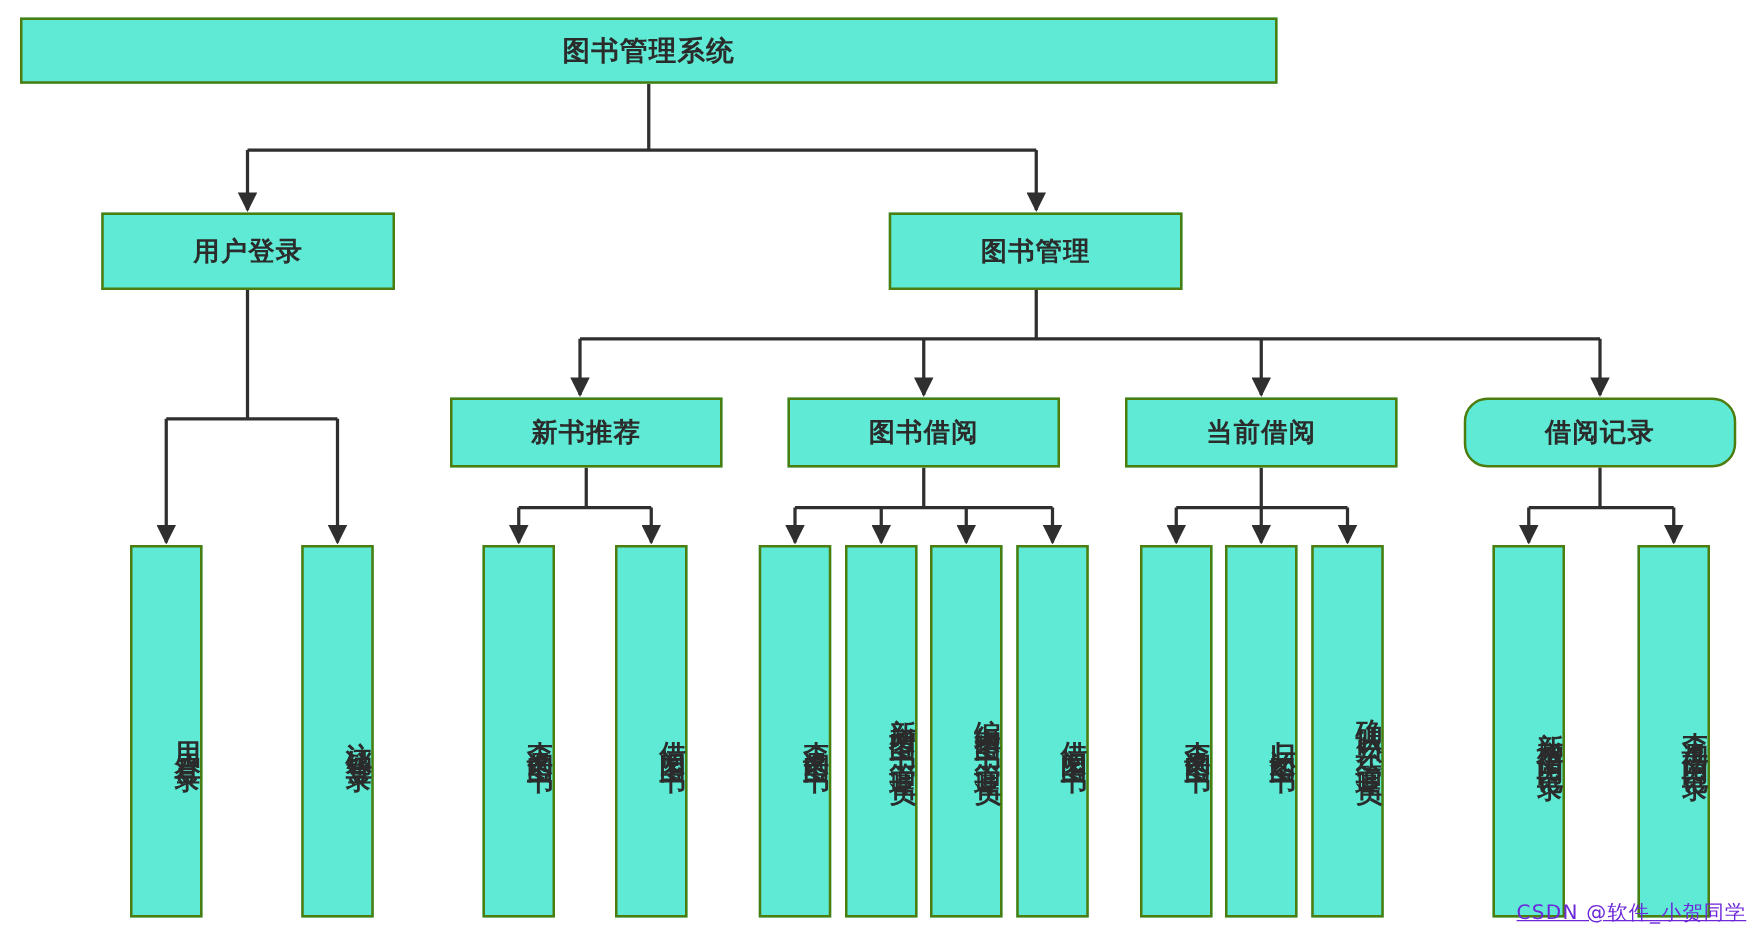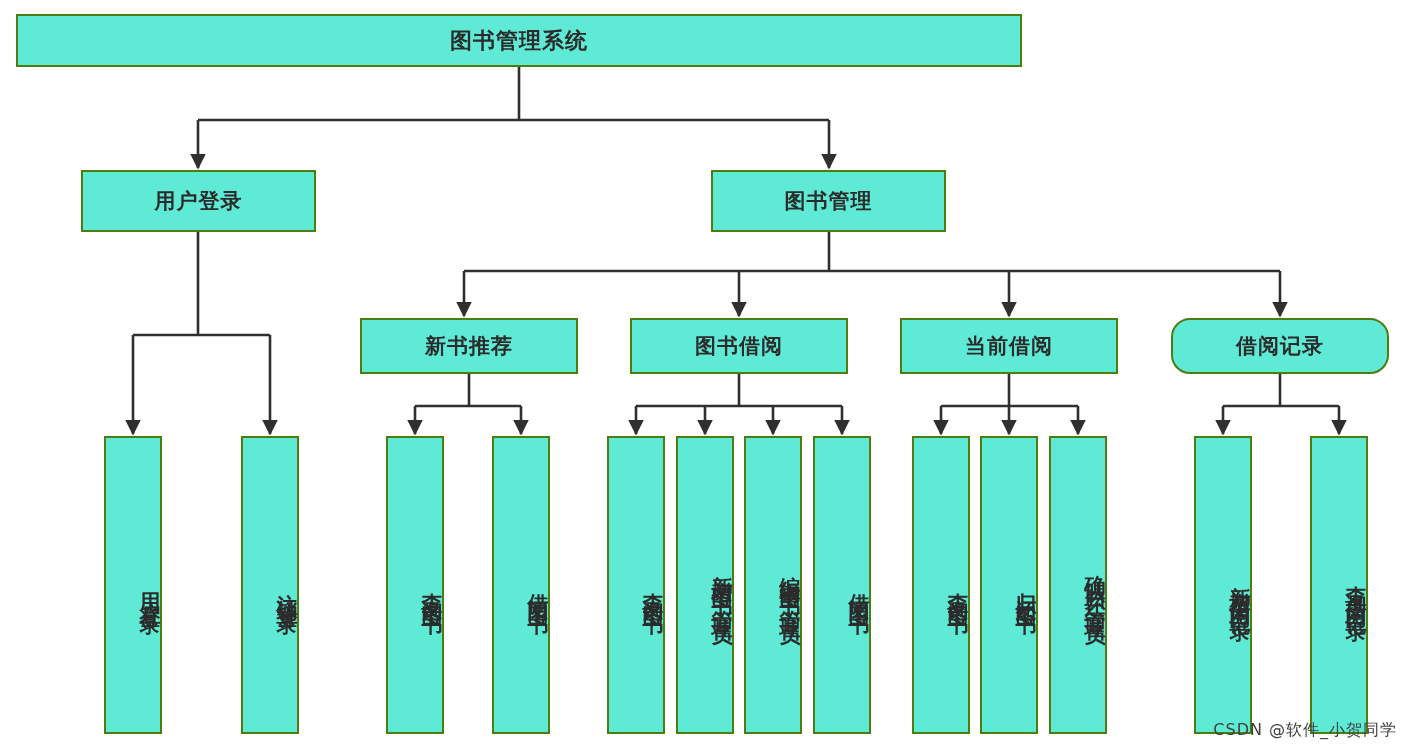--- a/index.html
+++ b/index.html
@@ -58,23 +58,24 @@
   .vlabel {
     writing-mode: vertical-rl;
     text-orientation: upright;
     line-height: 1;
   }
   .watermark {
     position: absolute;
     right: 8px;
     bottom: 6px;
     font-size: 16px;
-    color: #404040;
+    color: #6d28d9;
     letter-spacing: 1px;
     white-space: nowrap;
+    text-decoration: underline;
   }
 </style>
 </head>
 <body>
 
 <div id="canvas">
 
   <svg class="edges" viewBox="0 0 1405 747">
     <defs>
       <marker id="arrow" viewBox="0 0 10 10" refX="9" refY="5" markerWidth="6" markerHeight="6" orient="auto-start-reverse">

